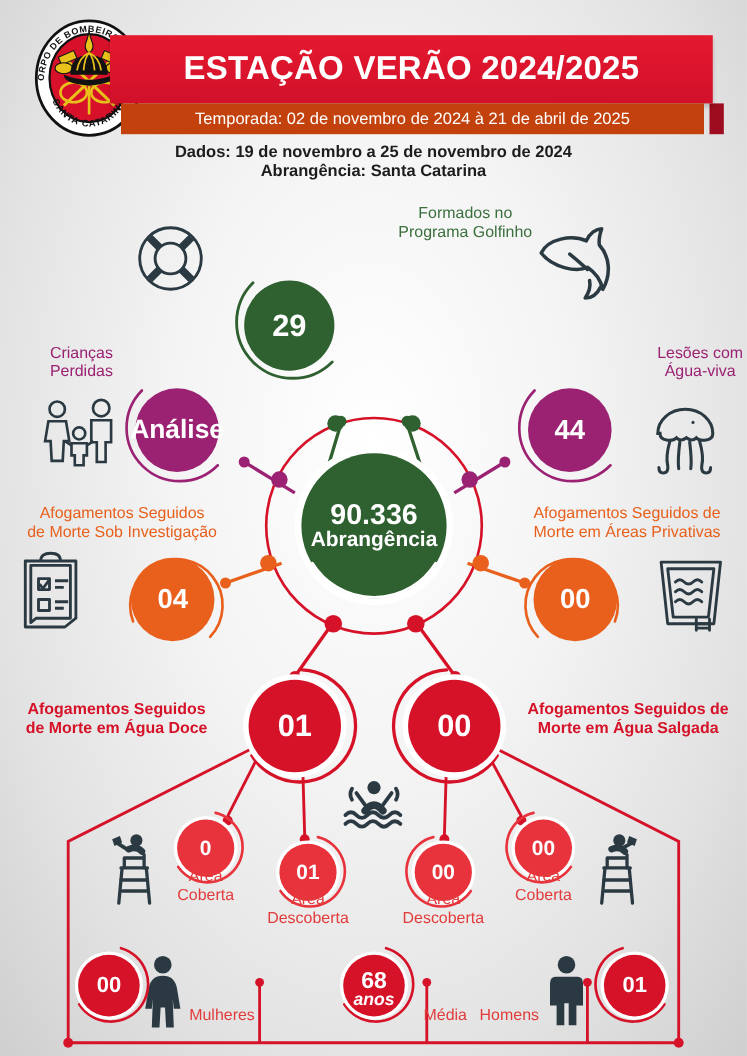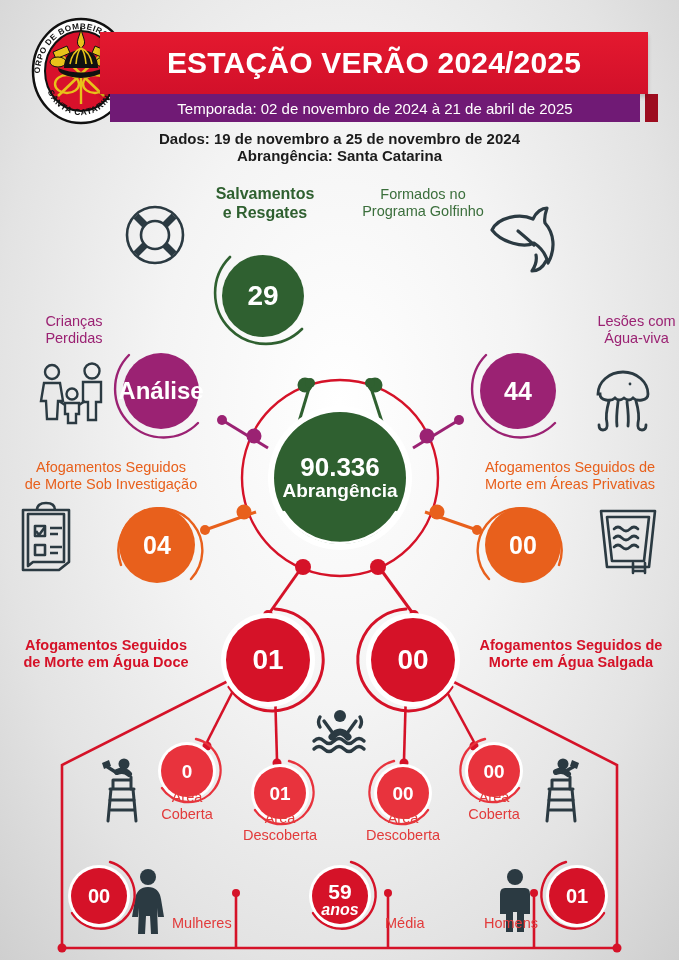--- a/index.html
+++ b/index.html
@@ -17,21 +17,21 @@
     left:100px;top:32px;width:548px;height:62px;
     background:linear-gradient(180deg,#e4192f 0%,#d2102a 100%);
     display:flex;align-items:center;justify-content:center;
     box-shadow:0 3px 4px rgba(0,0,0,.18);
   }
   .hdr-bar .t{
     color:#fff;font-size:30px;font-weight:bold;letter-spacing:.2px;white-space:nowrap;
   }
   .hdr-sub{
     left:110px;top:94px;width:530px;height:28px;
-    background:#701a75;
+    background:#c2410c;
     display:flex;align-items:center;justify-content:center;
   }
   .hdr-sub .t{color:#fff;font-size:15px;white-space:nowrap;}
   .hdr-notch{left:645px;top:94px;width:13px;height:28px;background:#9d0c1f;}
   .dados{
     left:0;top:130px;width:679px;text-align:center;
     color:#1c1c1c;font-size:15px;font-weight:bold;line-height:17px;
   }
 
   
@@ -53,21 +53,21 @@
 
   
   .cap{position:absolute;line-height:1.2;}
   .cap.green{color:#2f6030;font-weight:bold;font-size:16px;}
   .cap.greenlt{color:#3b6f3c;font-size:14.5px;}
   .cap.mag{color:#9b2273;font-size:14.5px;}
   .cap.org{color:#e8601c;font-size:14.5px;}
   .cap.red{color:#d51228;font-weight:bold;font-size:14.5px;}
   .cap.redlt{color:#e23b3b;font-size:14.5px;}
   .cap.c{text-align:center;}
-  .cap.r{text-align:right;margin-left:48px;}
+  .cap.r{text-align:right;}
   .cap.l{text-align:left;}
 
   svg{display:block;overflow:visible;}
   .ico{position:absolute;}
 </style>
 </head>
 <body>
 
 <div id="root">
 
@@ -417,35 +417,33 @@
     </svg>
     <div class="abs disc" style="left:0;top:0;width:74px;height:74px;font-size:20px;background:none;">00</div>
   </div>
   <div class="node" style="left:303px;top:859px;width:74px;height:74px;">
     <svg class="abs" width="74" height="74">
       <path d="M48 3 A34 34 0 1 1 10 54" fill="none" stroke="#d51228" stroke-width="2.4" stroke-linecap="round"></path>
       <circle cx="37" cy="37" r="31" fill="#fff"></circle>
       <circle cx="37" cy="37" r="28" fill="#d51228"></circle>
     </svg>
     <div class="abs" style="left:0;top:22px;width:74px;text-align:center;color:#fff;font-weight:bold;line-height:1;">
-      <div style="font-size:21px;">59</div>
+      <div style="font-size:21px;">68</div>
       <div style="font-size:16px;font-style:italic;">anos</div>
     </div>
   </div>
   <div class="node" style="left:540px;top:859px;width:74px;height:74px;">
     <svg class="abs" width="74" height="74">
       <path d="M26 3 A34 34 0 1 0 64 54" fill="none" stroke="#d51228" stroke-width="2.4" stroke-linecap="round"></path>
       <circle cx="37" cy="37" r="31" fill="#fff"></circle>
       <circle cx="37" cy="37" r="28" fill="#d51228"></circle>
     </svg>
     <div class="abs disc" style="left:0;top:0;width:74px;height:74px;font-size:20px;background:none;">01</div>
   </div>
 
-  <div class="cap green c" style="left:190px;top:184px;width:150px;white-space:pre-line;">Salvamentos
-e Resgates</div>
   <div class="cap greenlt c" style="left:348px;top:186px;width:150px;white-space:pre-line;">Formados no
 Programa Golfinho</div>
   <div class="cap mag c" style="left:14px;top:313px;width:120px;white-space:pre-line;">Crianças
 Perdidas</div>
   <div class="cap mag c" style="left:574px;top:313px;width:125px;white-space:pre-line;">Lesões com
 Água-viva</div>
   <div class="cap org c" style="left:6px;top:459px;width:210px;white-space:pre-line;">Afogamentos Seguidos
 de Morte Sob Investigação</div>
   <div class="cap org c" style="left:462px;top:459px;width:216px;white-space:pre-line;">Afogamentos Seguidos de
 Morte em Áreas Privativas</div>

